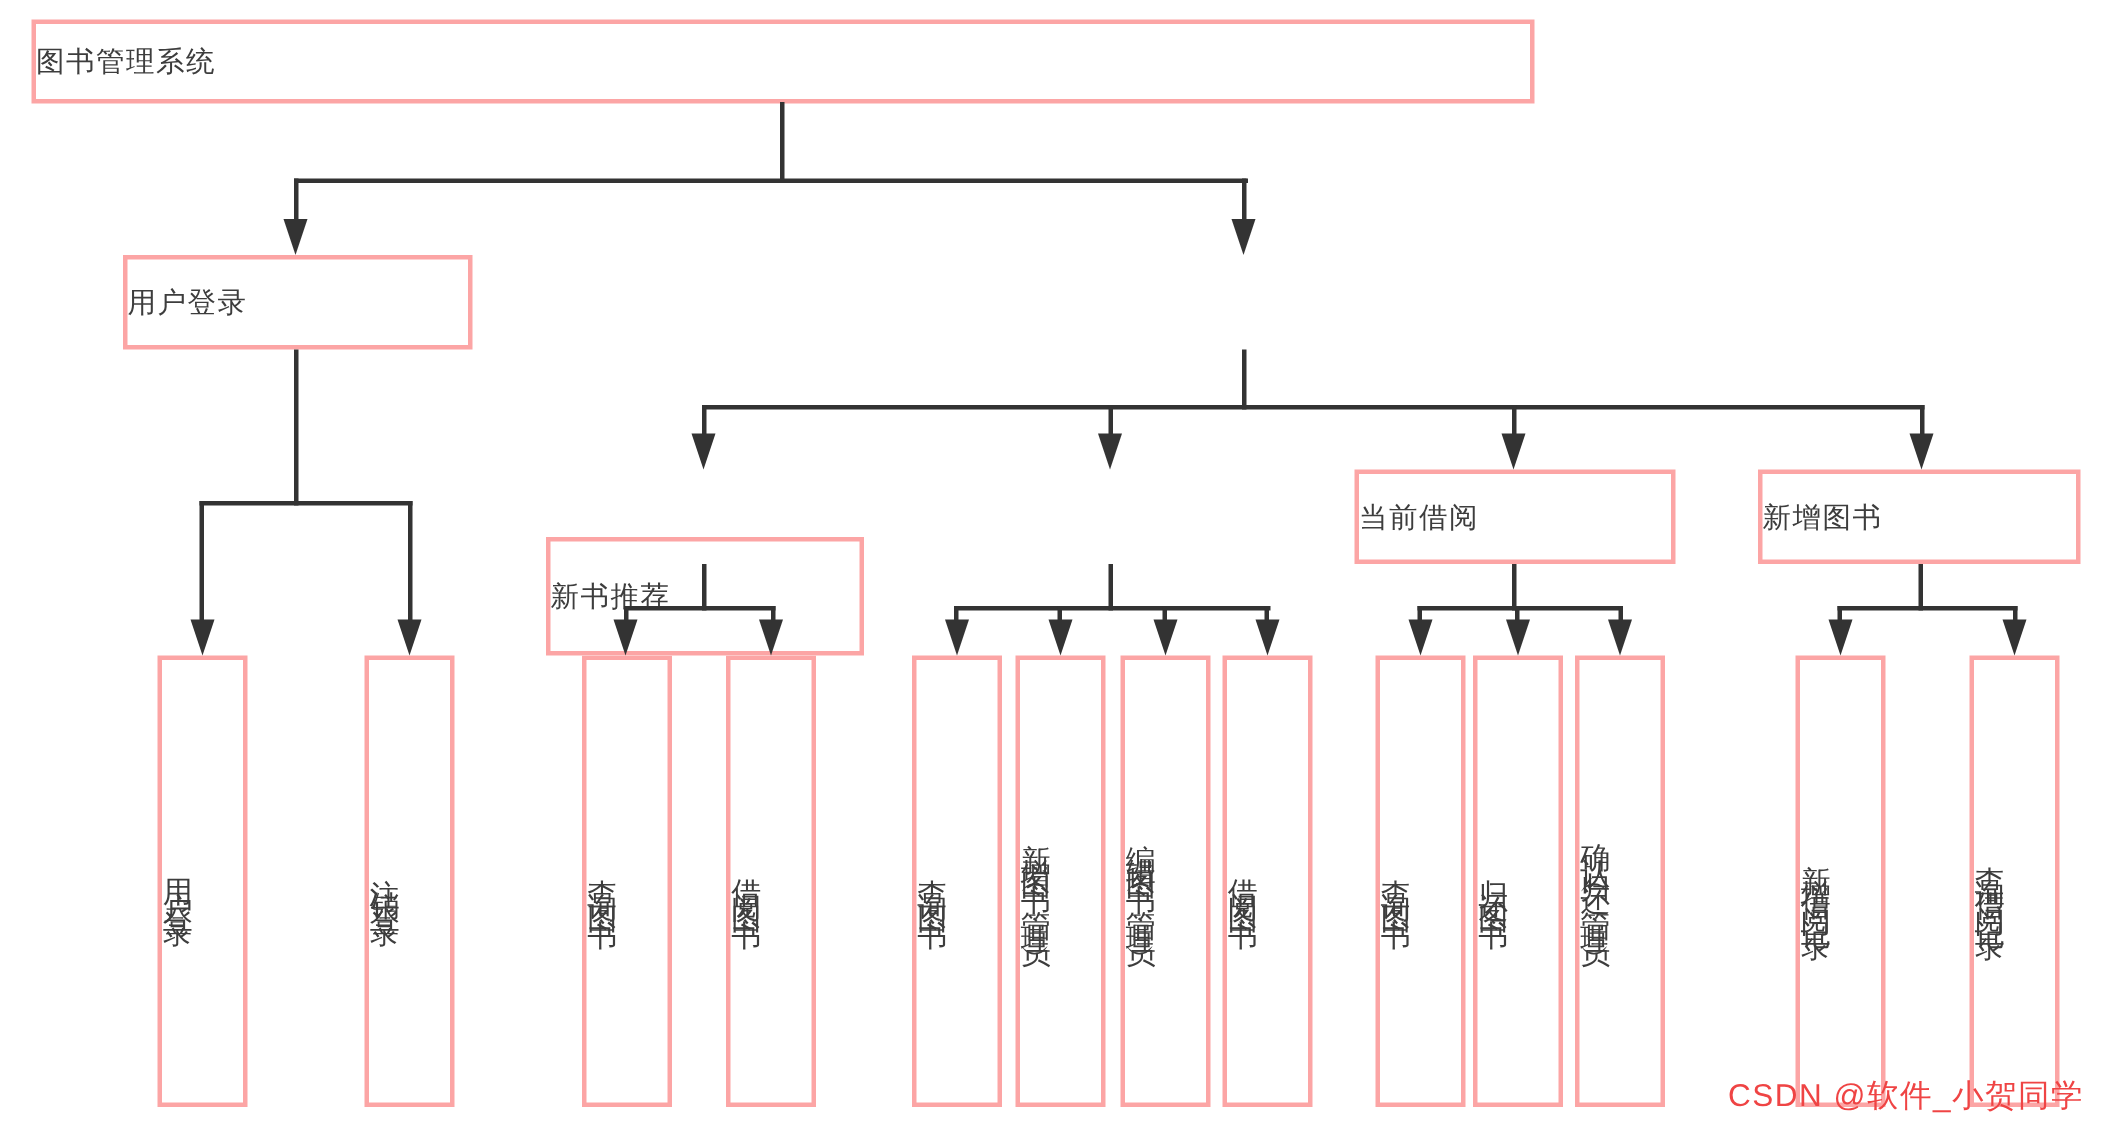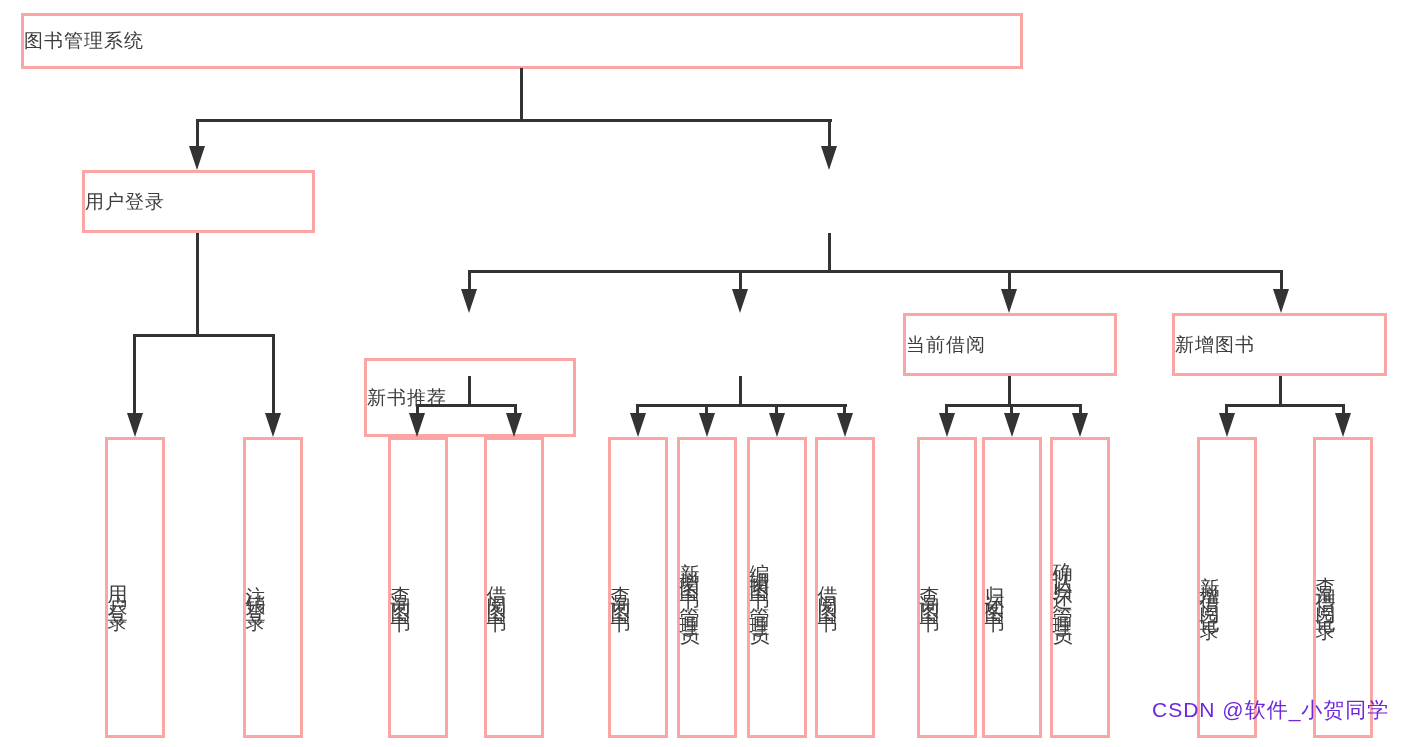--- a/index.html
+++ b/index.html
@@ -20,22 +20,22 @@
     font-size:20px; letter-spacing:9px; color:#3d3d3d;
     line-height:1; white-space:nowrap;
   }
   .ln { position:absolute; background:#333333; }
   .ar {
     position:absolute; width:0; height:0;
     border-left:8px solid transparent; border-right:8px solid transparent;
     border-top:24px solid #333333;
   }
   .watermark {
-    position:absolute; left:1152px; top:696px;
-    font-size:21px; color:#6d28d9; letter-spacing:1px;
+    position:absolute; left:1152px; top:716px;
+    font-size:21px; color:#ef4444; letter-spacing:1px;
     z-index:10; white-space:nowrap;
   }
 </style>
 </head>
 <body>
 
 <div id="canvas">
 
   <div class="node hnode" style="left:21px; top:13px; width:1002px; height:56px;">
     <span>图书管理系统</span>

